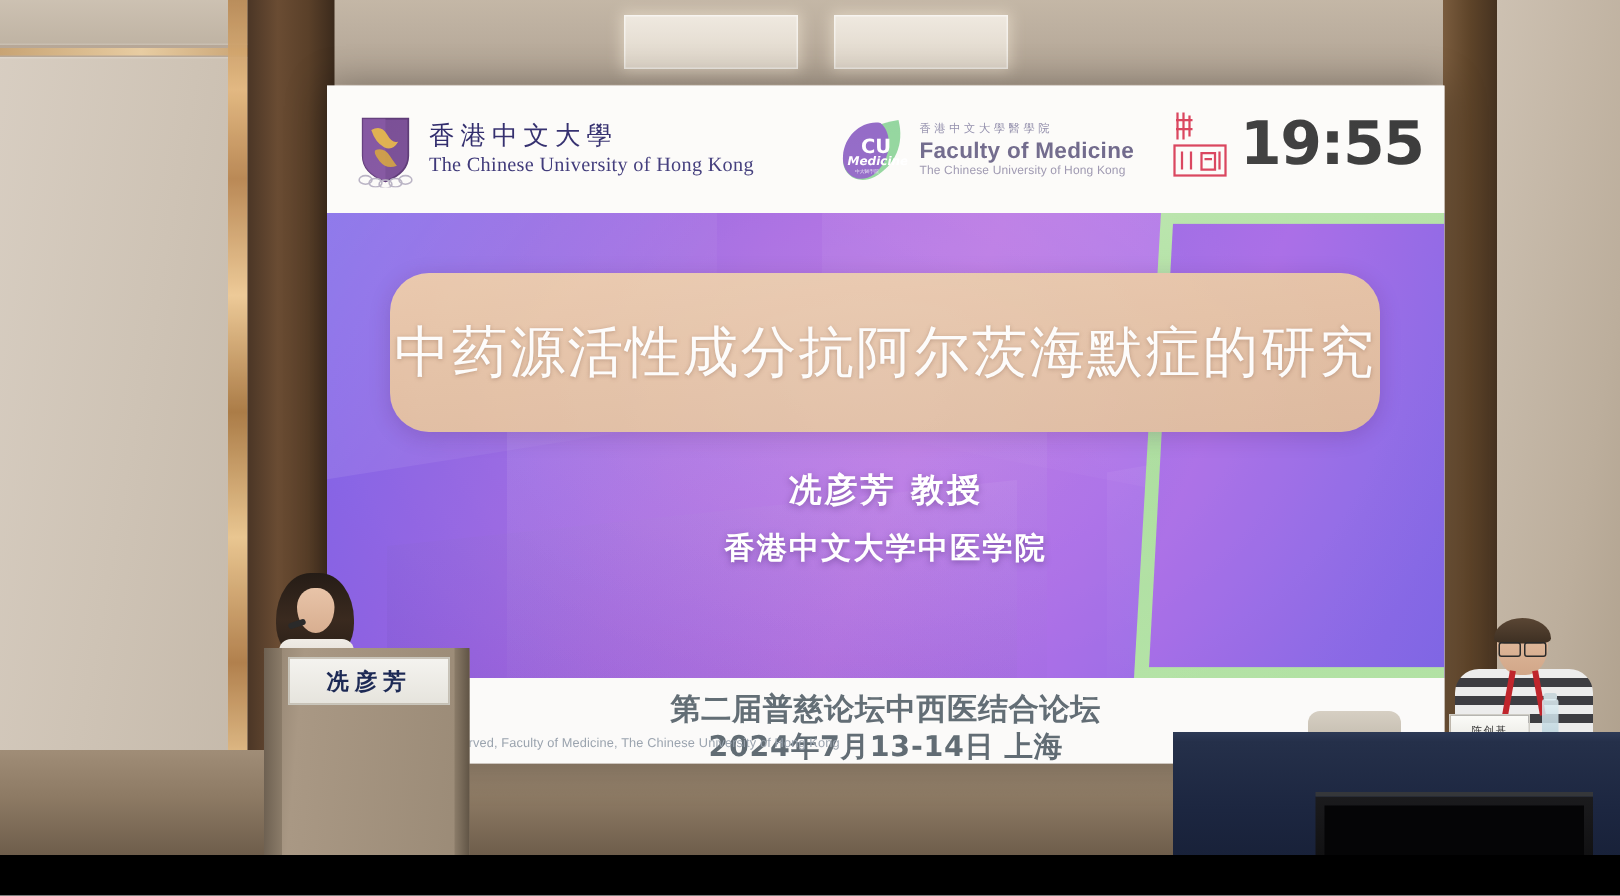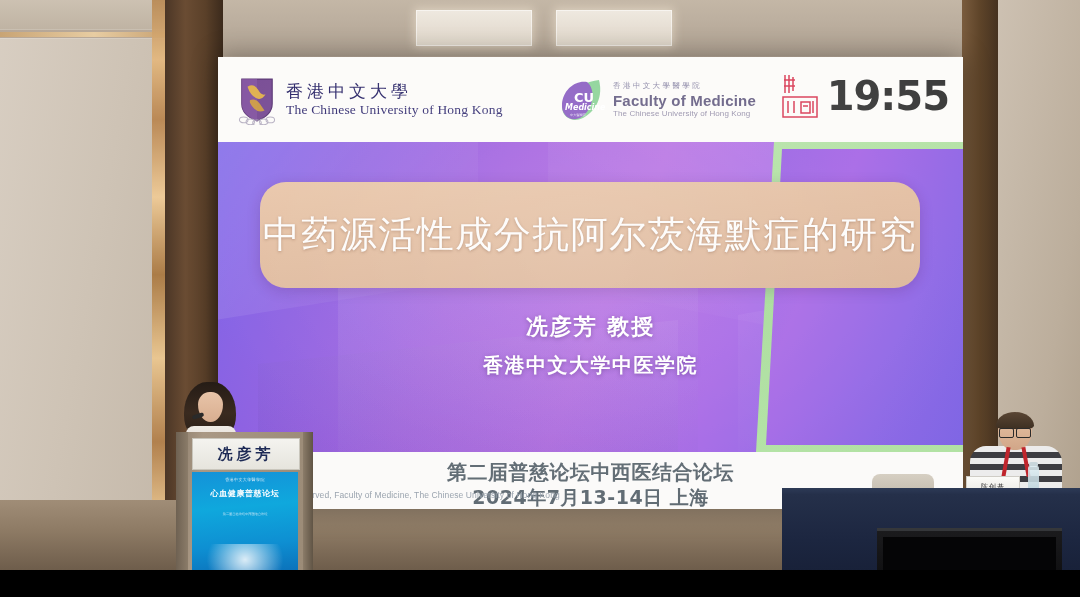--- a/index.html
+++ b/index.html
@@ -429,26 +429,20 @@
     <div class="sp-body"></div>
   </div>
 
   <div id="podium">
     <div class="podium-body"></div>
     <div class="podium-edge"></div>
     <div class="podium-edge-r"></div>
     <div class="nameplate">
       <span class="nameplate-text">冼彦芳</span>
     </div>
-    <div class="podium-screen">
-      <div class="ps-head">香港中文大學醫學院</div>
-      <div class="ps-title">心血健康普慈论坛</div>
-      <div class="ps-sub">第二届普慈论坛中西医结合论坛</div>
-      <div class="ps-glow"></div>
-    </div>
   </div>
 
   <div class="chair"></div>
   <div class="seated-man">
     <div class="sm-torso"></div>
     <div class="sm-head"></div>
     <div class="sm-hair"></div>
     <div class="sm-glasses">
         <i></i>
         <i></i>

